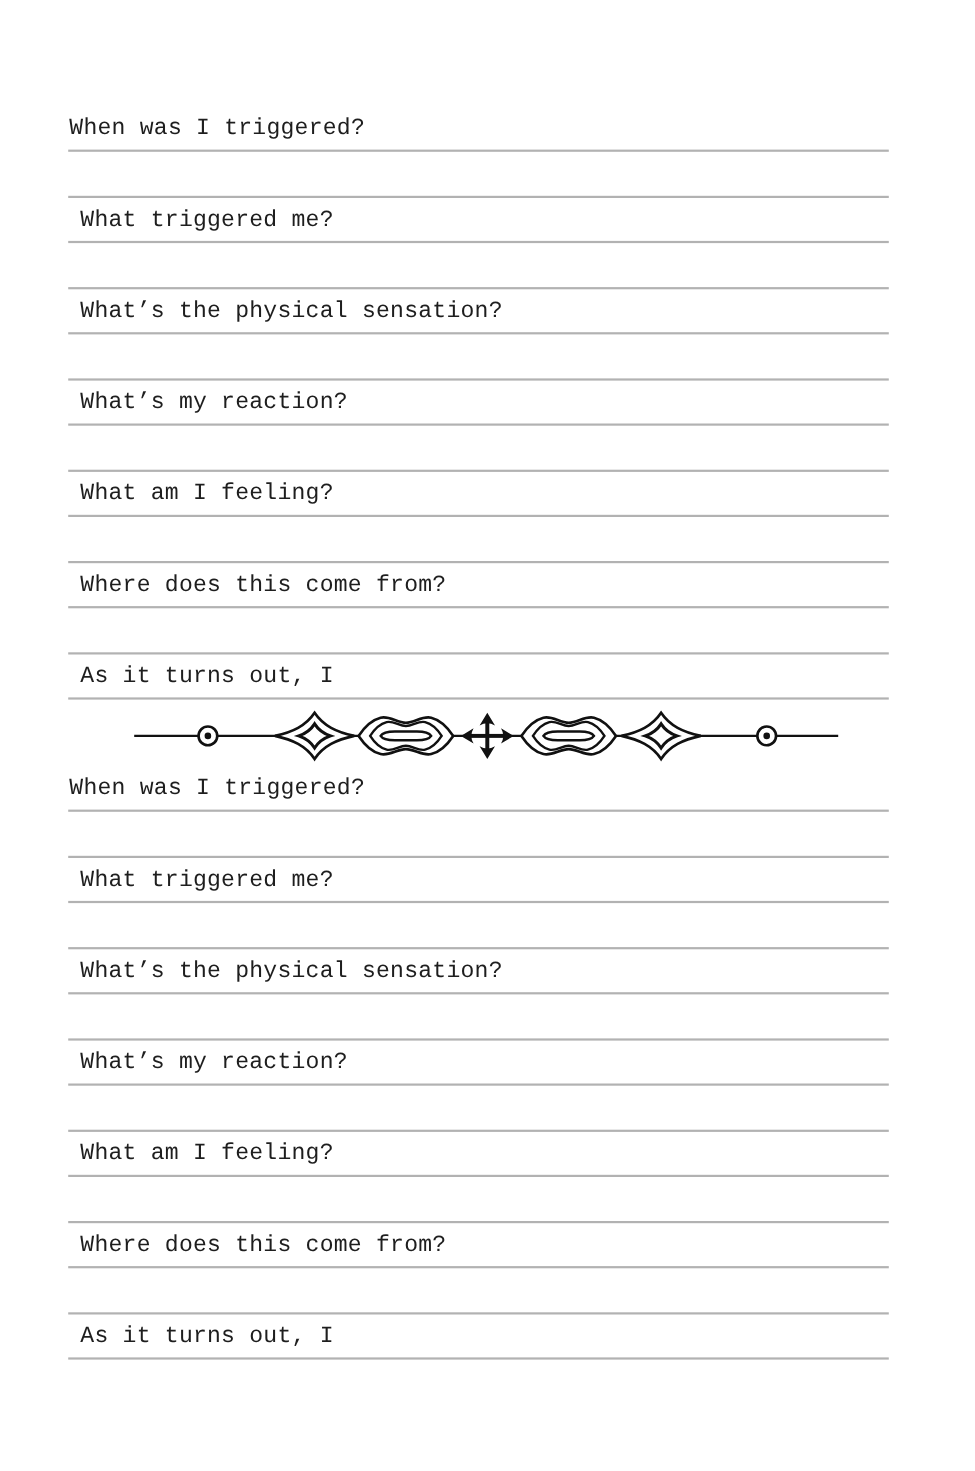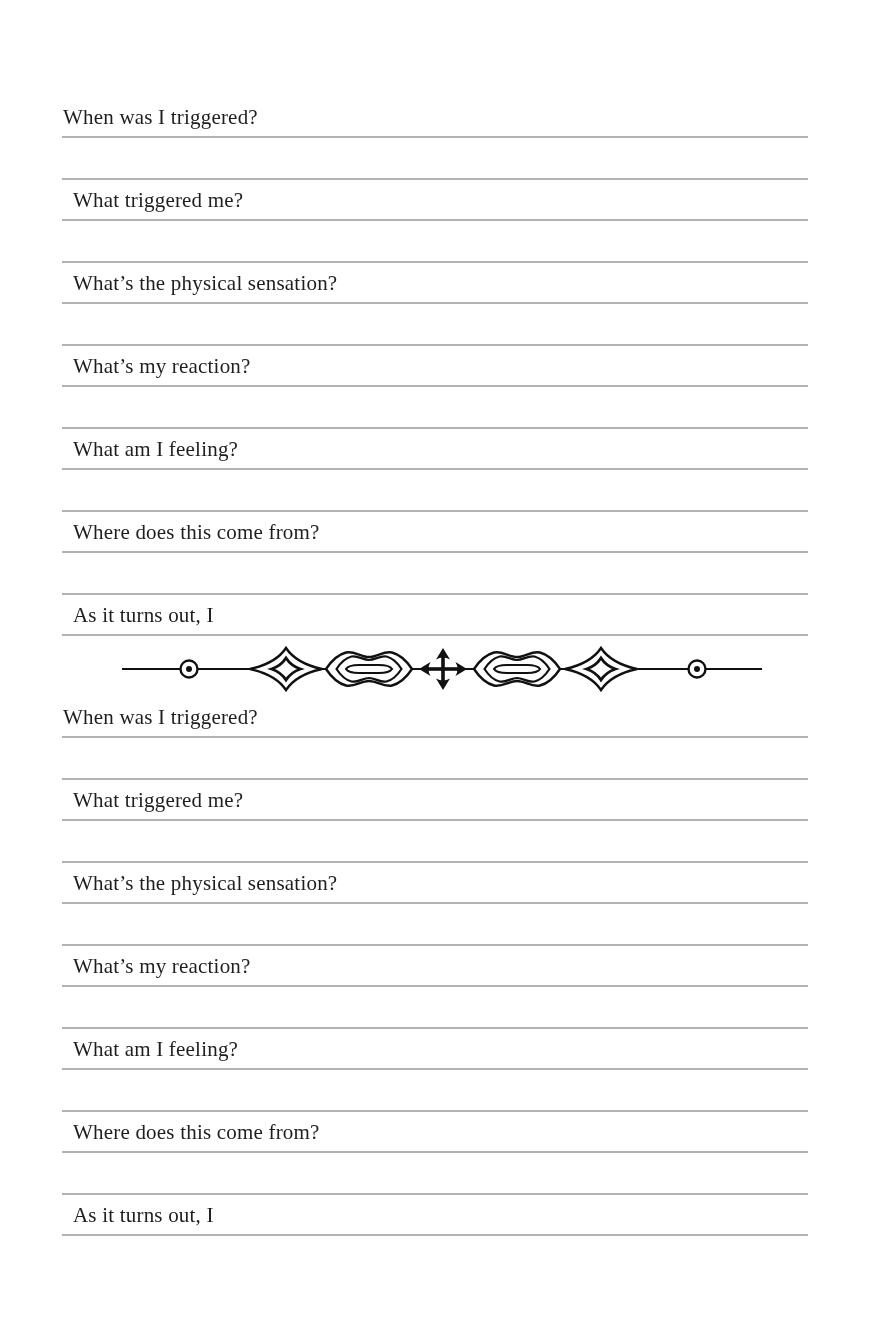--- a/index.html
+++ b/index.html
@@ -6,21 +6,21 @@
     --page-background:#ffffff;
     --page-text-color:#1e1e1e;
     --page-line-color:#b2b2b2;
     --page-ornament-color:#111111;
   }
   html,body{margin:0;padding:0;background:var(--page-background);}
   .page{
     position:relative;
     width:886px;height:1337px;
     background:var(--page-background);
-    font-family:Liberation Serif, serif;
+    font-family:Liberation Mono, monospace;
     overflow:hidden;
   }
   .content{margin-left:62px;width:746px;}
   .spacer-top{height:96.5px;}
   .row{
     box-sizing:border-box;
     height:41.5px;
     border-bottom:2px solid var(--page-line-color);
     display:flex;
     align-items:flex-end;

